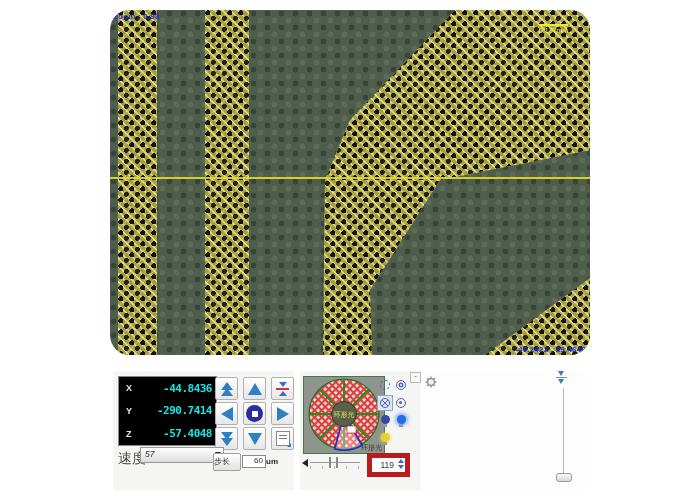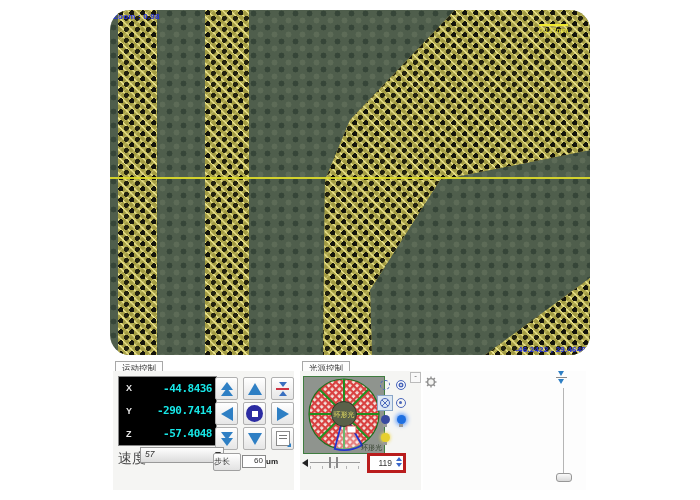--- a/index.html
+++ b/index.html
@@ -105,21 +105,21 @@
   .bulb.dim{background:#3a4aa0;}
   .bulb.on{background:#1f6fe0;box-shadow:0 0 4px 1.5px rgba(50,130,255,.75);}
   .bulb.warm{background:#e6cf2e;box-shadow:0 0 3px 1px rgba(240,220,80,.7);}
   #dim-slider{position:absolute;left:2px;top:85px;width:62px;height:16px;}
   #dim-slider .endcap{position:absolute;left:0;top:3px;width:0;height:0;
     border-top:4px solid transparent;border-bottom:4px solid transparent;border-right:6px solid #222;}
   #dim-slider .track{position:absolute;left:8px;top:6px;width:50px;height:1px;background:#9a9a9a;}
   #dim-slider .handle{position:absolute;left:27px;top:1px;width:5px;height:11px;border-left:2px solid #8a8a8a;border-right:2px solid #8a8a8a;cursor:pointer;}
   #dim-slider .ticks{position:absolute;left:8px;top:10px;width:50px;height:3px;
     background:repeating-linear-gradient(90deg,#b5b5b5 0 1px,transparent 1px 12px);}
-  #dim-spin{position:absolute;left:67px;top:82px;width:33px;height:14px;border:3px solid #b91c1c;background:#fff;}
+  #dim-spin{position:absolute;left:67px;top:82px;width:33px;height:14px;border:5px solid #b91c1c;background:#fff;}
   #dim-spin .val{position:absolute;left:2px;top:2px;width:20px;font-size:8.5px;color:#333;text-align:right;}
   #dim-spin .spin{position:absolute;right:1px;top:1px;display:flex;flex-direction:column;gap:2px;cursor:pointer;}
   #dim-spin .su{width:0;height:0;border-left:3.5px solid transparent;border-right:3.5px solid transparent;border-bottom:4px solid #3a66c8;}
   #dim-spin .sd{width:0;height:0;border-left:3.5px solid transparent;border-right:3.5px solid transparent;border-top:4px solid #3a66c8;}
 
   
   #panel-results{left:423px;width:163px;}
   #panel-results .pcontent{background:#fdfdfd;}
   .tab-tool-icon{display:inline-block;width:7px;height:7px;margin-right:3px;position:relative;top:0.5px;
     background:linear-gradient(135deg,#2e7fc4 0 45%,#fff 45% 55%,#2e7fc4 55% 100%);}
@@ -145,23 +145,20 @@
     <div id="crosshair-h"></div>
     <div id="zoom-label" class="overlay-text">Zoom : 0.98</div>
     <div id="scale-bar">
       <div class="bar"></div>
       <div class="lbl">0.127mm</div>
     </div>
     <div id="pos-label" class="overlay-text">-46.2422 , 29.4648</div>
   </div>
 
   <div id="panel-motion" class="panel">
-    <div class="tabstrip">
-      <span class="tab">运动控制</span>
-    </div>
     <div class="pcontent">
       <div id="lcd">
         <div class="lcd-row">
           <span class="lcd-axis">X</span>
           <span class="lcd-val">-44.8436</span>
         </div>
         <div class="lcd-row">
           <span class="lcd-axis">Y</span>
           <span class="lcd-val">-290.7414</span>
         </div>
@@ -214,23 +211,20 @@
         <span>57</span>
         <span class="arrow"></span>
       </div>
       <div id="step-btn">步长</div>
       <div id="step-input">60</div>
       <div id="step-unit">um</div>
     </div>
   </div>
 
   <div id="panel-light" class="panel">
-    <div class="tabstrip">
-      <span class="tab">光源控制</span>
-    </div>
     <div class="pcontent">
       <div id="light-collapse">-</div>
       <div id="ring-preview">
         <svg width="80" height="76" viewBox="0 0 80 76">
           <defs>
             <pattern id="rh" width="5" height="5" patternUnits="userSpaceOnUse" patternTransform="rotate(45)">
               <rect width="5" height="5" fill="#f2e4de"></rect>
               <rect width="5" height="2.2" fill="#d94040"></rect>
               <rect width="2.2" height="5" fill="#d94040"></rect>
             </pattern>

